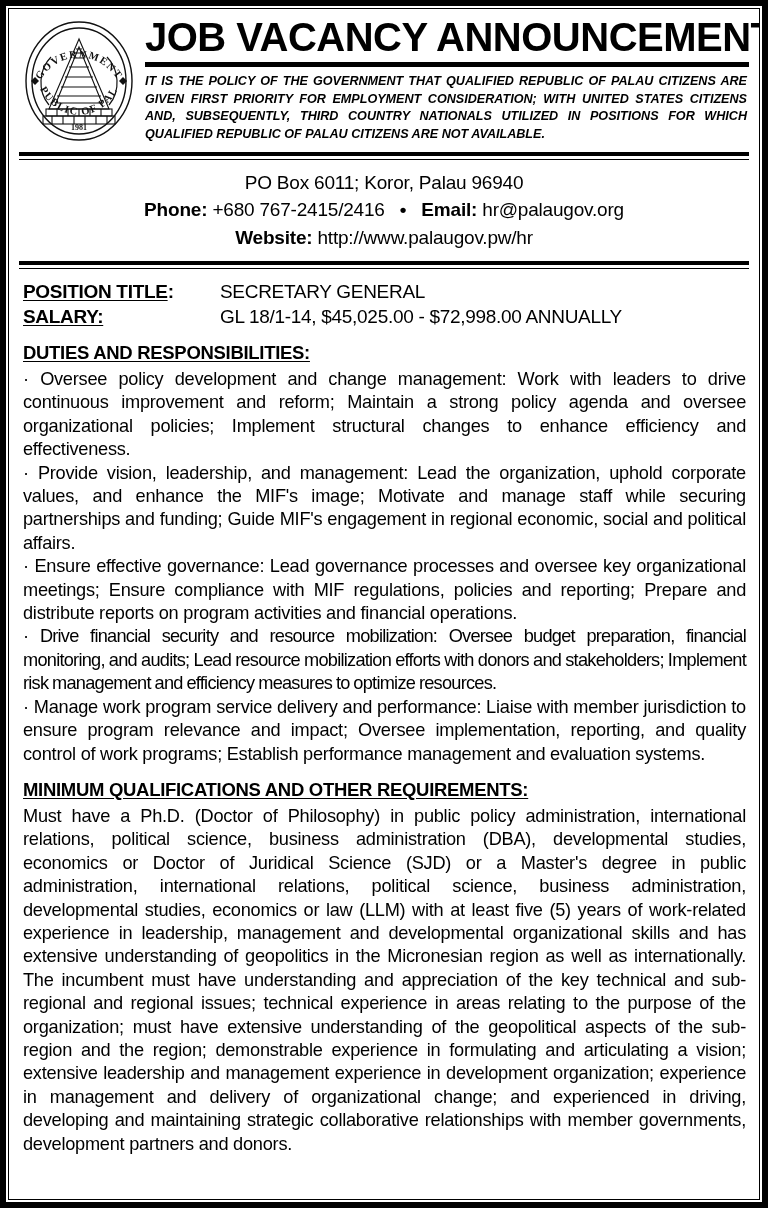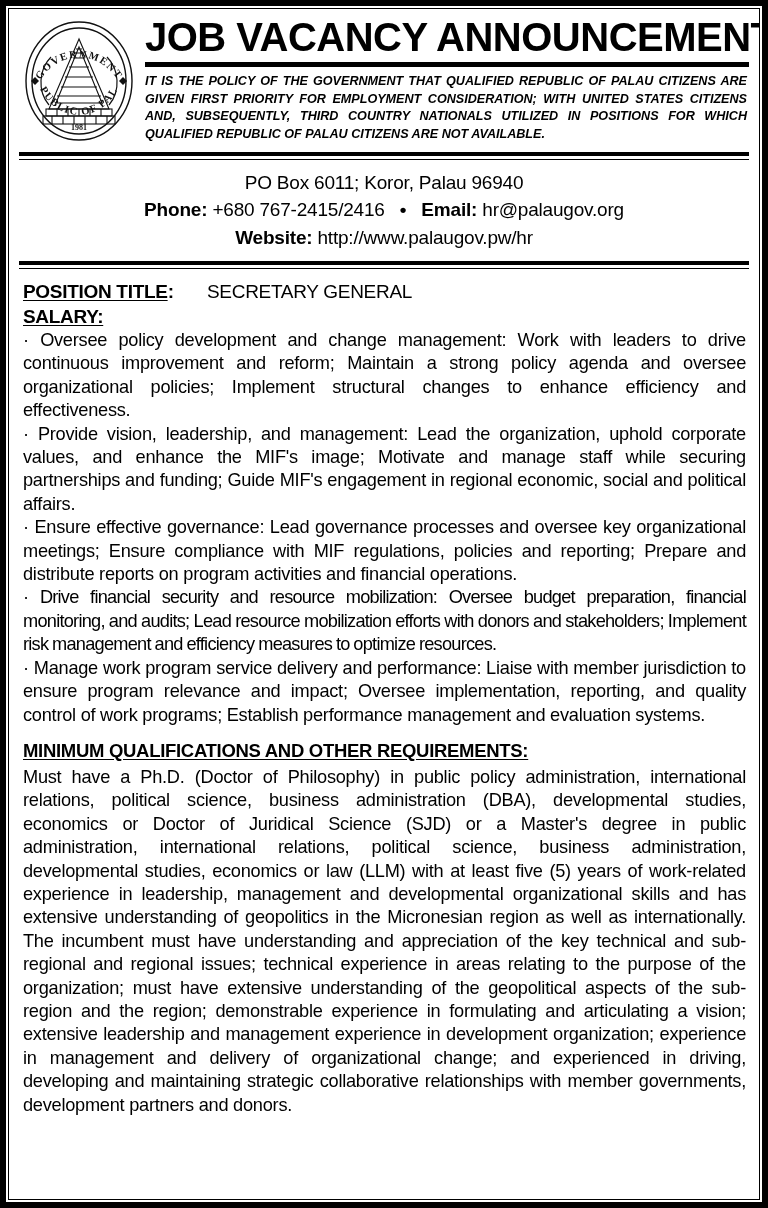--- a/index.html
+++ b/index.html
@@ -126,20 +126,21 @@
   }
 
   
   .details {
     padding: 2px 0 0 4px;
   }
   .detail-row {
     display: flex;
     align-items: flex-start;
     line-height: 25px;
+    gap: 13px;
   }
   .detail-label {
     flex: 0 0 184px;
     font-weight: bold;
     font-size: 19px;
     letter-spacing: -0.3px;
     white-space: nowrap;
   }
   .detail-label .u {
     text-decoration: underline;
@@ -279,24 +280,26 @@
       <div class="hair"></div>
     </div>
 
     <div class="details">
       <div class="detail-row">
         <div class="detail-label"><span class="u">POSITION TITLE</span><span>:</span></div>
         <div class="detail-value">SECRETARY GENERAL</div>
       </div>
       <div class="detail-row">
         <div class="detail-label"><span class="u">SALARY:</span></div>
+        <div class="detail-value">GL 18/1-14, $45,025.00 - $72,998.00 ANNUALLY</div>
       </div>
     </div>
 
     <div class="section">
+      <div class="section-heading">DUTIES AND RESPONSIBILITIES:</div>
 
       <p class="bullet"><span class="dot">·</span> <span>Oversee policy development and change management: Work with leaders to drive continuous improvement and reform; Maintain a strong policy agenda and oversee organizational policies; Implement structural changes to enhance efficiency and effectiveness.</span></p>
       <p class="bullet"><span class="dot">·</span> <span>Provide vision, leadership, and management: Lead the organization, uphold corporate values, and enhance the MIF's image; Motivate and manage staff while securing partnerships and funding; Guide MIF's engagement in regional economic, social and political affairs.</span></p>
       <p class="bullet"><span class="dot">·</span> <span>Ensure effective governance: Lead governance processes and oversee key organizational meetings; Ensure compliance with MIF regulations, policies and reporting; Prepare and distribute reports on program activities and financial operations.</span></p>
       <p class="bullet tight"><span class="dot">·</span> <span>Drive financial security and resource mobilization: Oversee budget preparation, financial monitoring, and audits; Lead resource mobilization efforts with donors and stakeholders; Implement risk management and efficiency measures to optimize resources.</span></p>
       <p class="bullet"><span class="dot">·</span> <span>Manage work program service delivery and performance: Liaise with member jurisdiction to ensure program relevance and impact; Oversee implementation, reporting, and quality control of work programs; Establish performance management and evaluation systems.</span></p>
     </div>
 
     <div class="section">
       <div class="section-heading">MINIMUM QUALIFICATIONS AND OTHER REQUIREMENTS:</div>

